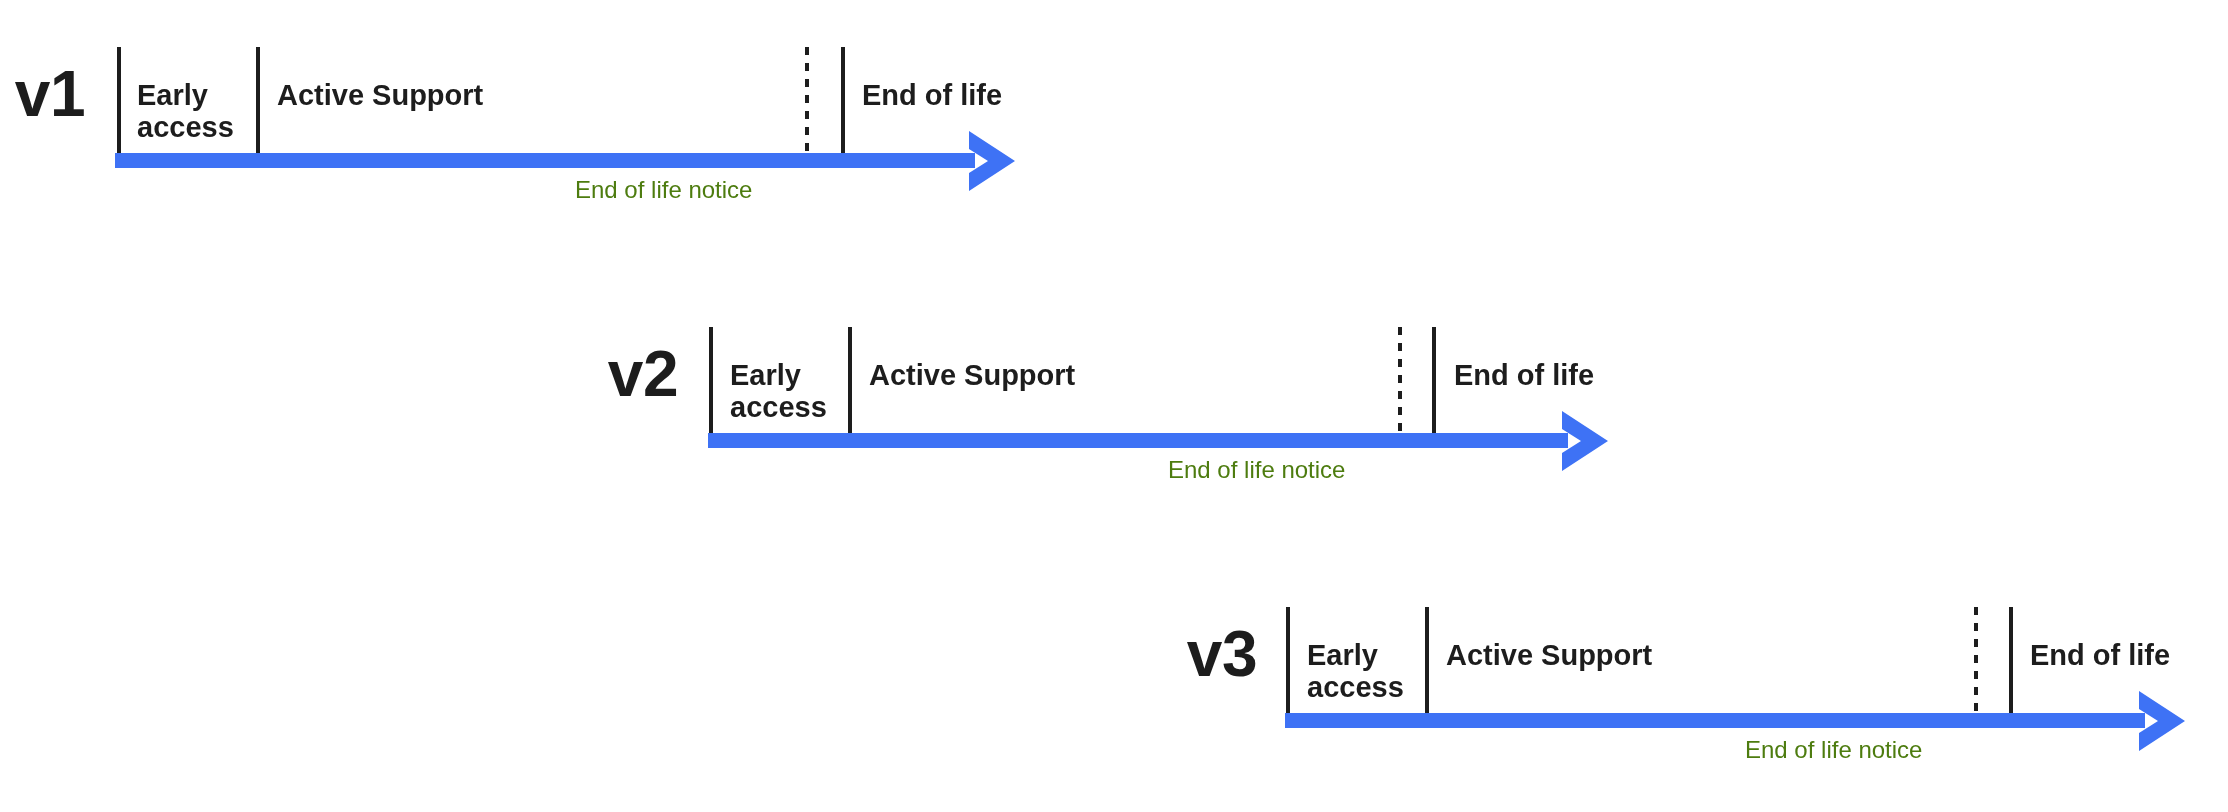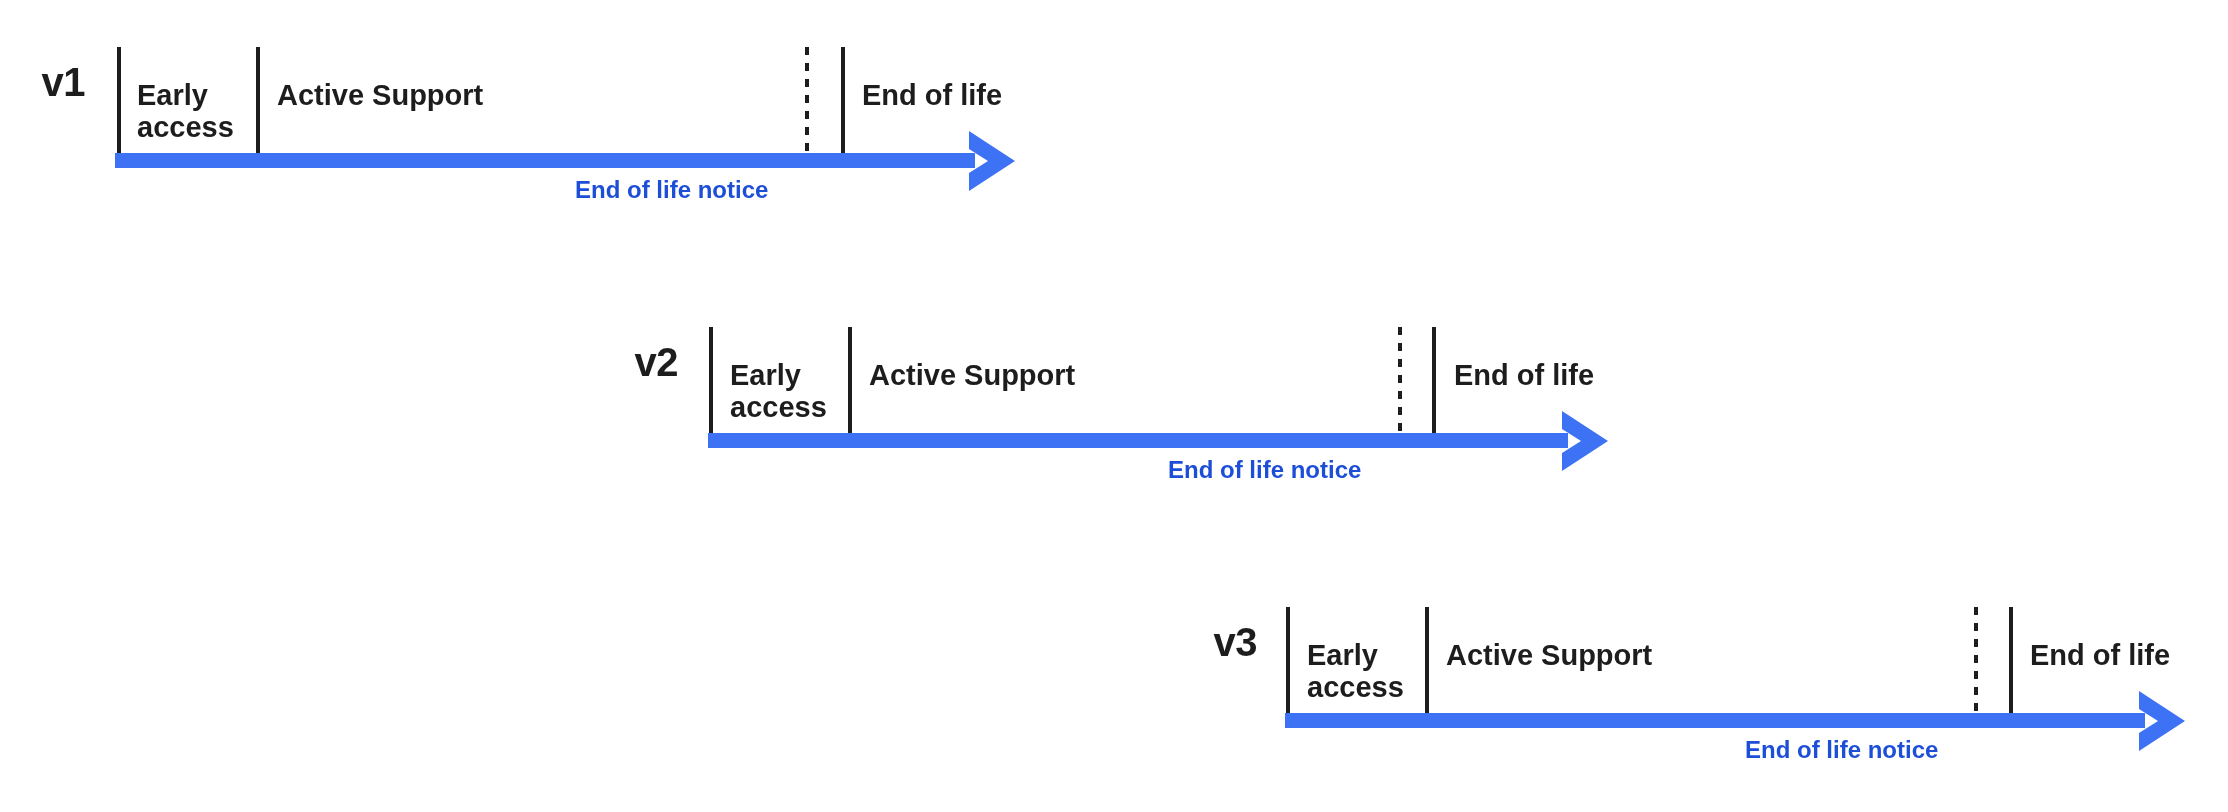--- a/index.html
+++ b/index.html
@@ -16,21 +16,21 @@
     -webkit-font-smoothing: antialiased;
   }
 
   .timeline {
     position: absolute;
   }
 
   
   .version-label {
     position: absolute;
-    font-size: 40px;
+    font-size: 64px;
     font-weight: 700;
     color: #1d1d1d;
     line-height: 1;
     letter-spacing: -0.5px;
     white-space: nowrap;
     text-align: right;
   }
 
   
   .divider {
@@ -72,22 +72,22 @@
   
   .arrow-head {
     position: absolute;
     overflow: visible;
   }
 
   
   .notice-label {
     position: absolute;
     font-size: 24px;
-    font-weight: 700;
-    color: #1d4ed8;
+    font-weight: 400;
+    color: #4d7c0f;
     line-height: 1;
     white-space: nowrap;
   }
 </style>
 </head>
 <body>
 
 <div class="timeline" style="left:0; top:0; width:2228px; height:230px;">
 
   <div class="version-label" style="left:0px; top:62px; width:85px;">v1</div>

